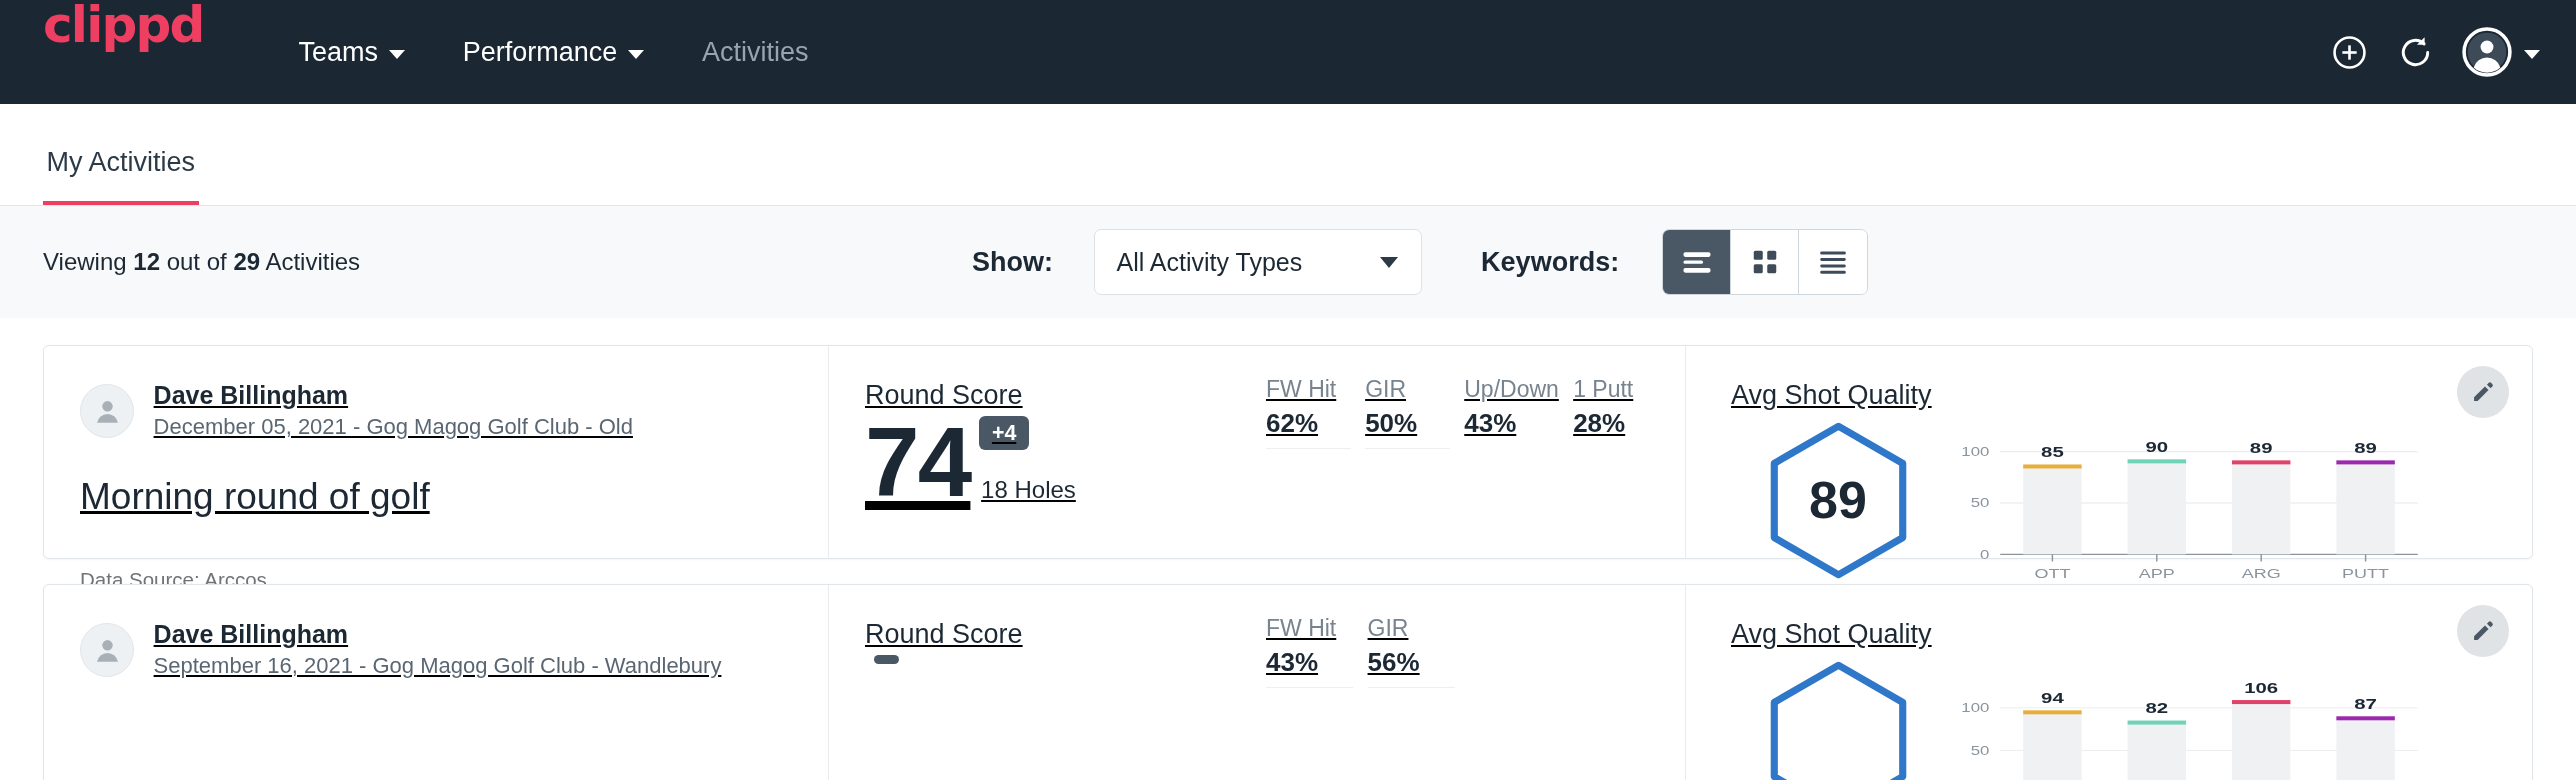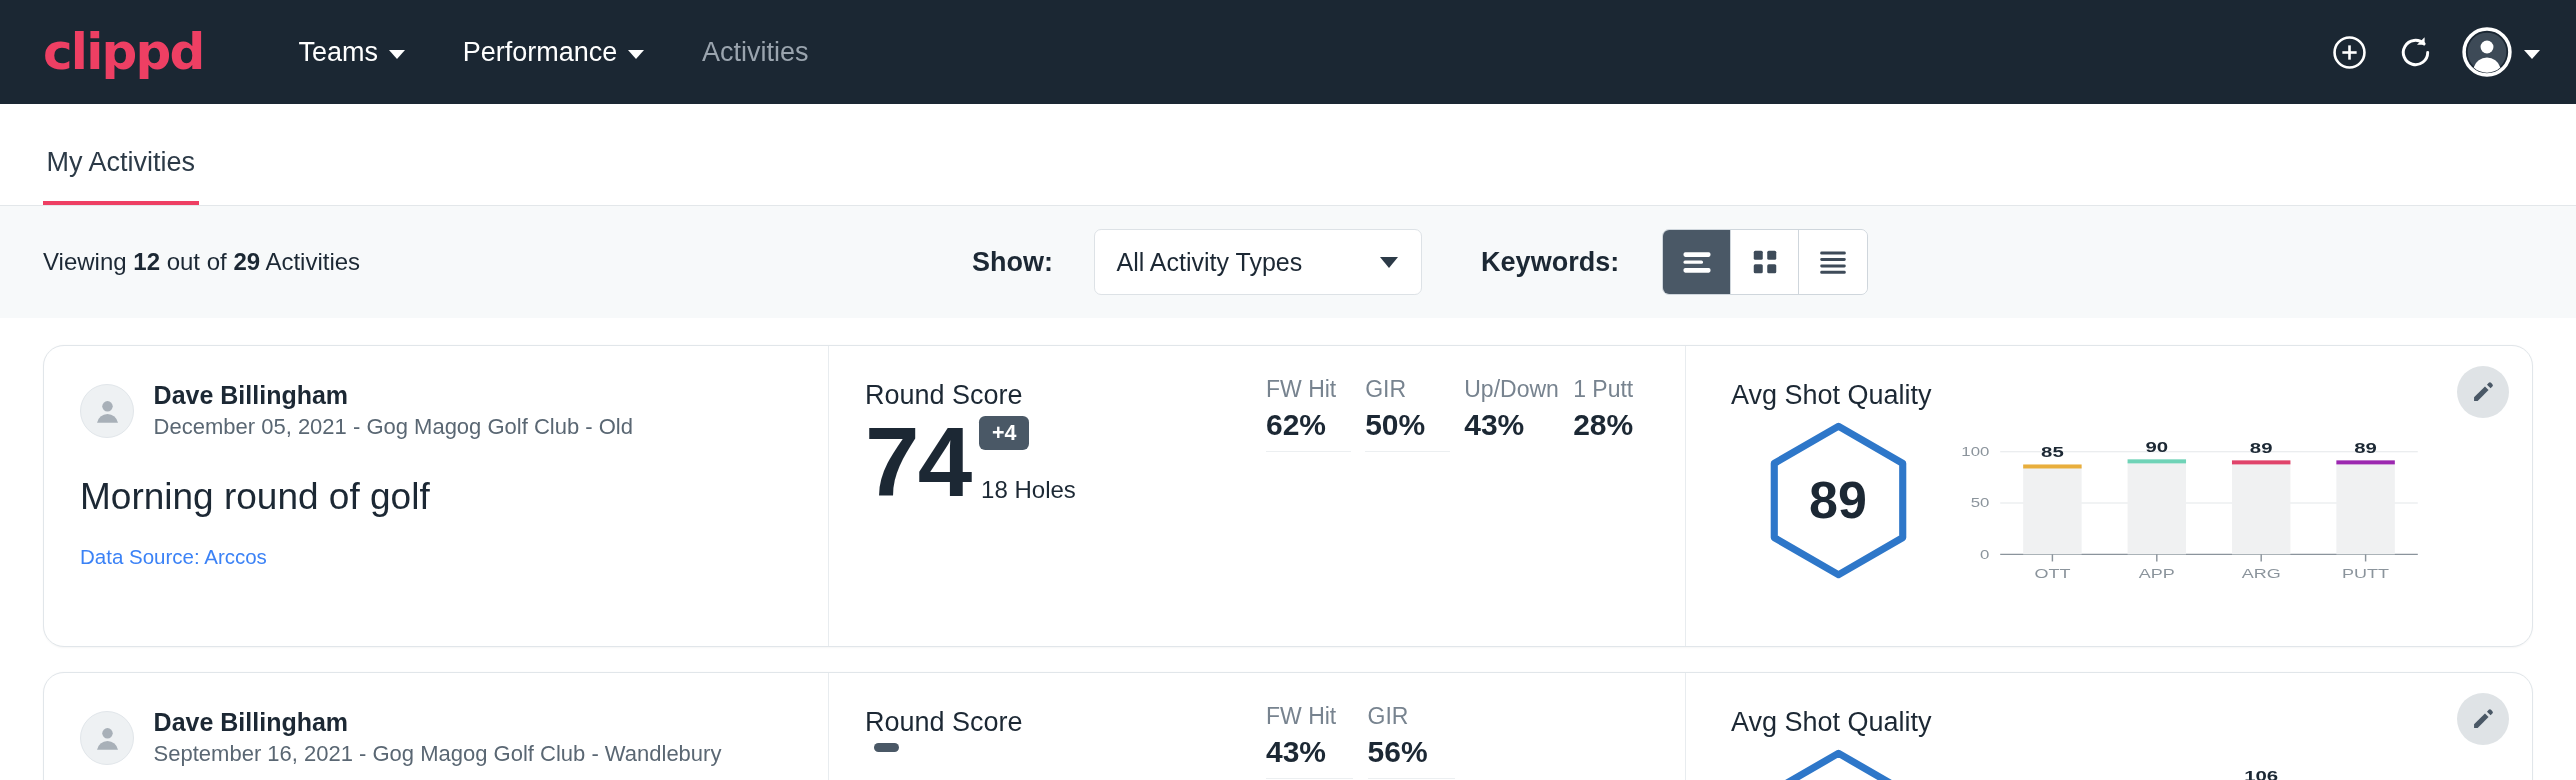--- a/index.html
+++ b/index.html
@@ -8,21 +8,20 @@
     font-family: "Liberation Sans", sans-serif;
     background: #ffffff;
     overflow: hidden;
   }
 
   
   .topnav {
     height: 104px;
     background: #1b2733;
     display: flex;
-    align-items: center;
     padding: 0 43px;
     position: relative;
   }
   .logo {
     font-size: 50px;
     font-weight: 700;
     color: #ee3f63;
     letter-spacing: -1.8px;
     margin-right: 70px;
     line-height: 1;
@@ -137,44 +136,45 @@
   .vt-btn:last-child { border-right: none; }
   .vt-btn.active { background: #4a5866; }
 
   
   .cards {
     padding: 27px 43px 0 43px;
     background: #ffffff;
   }
   .card {
     border: 0.9px solid #e1e6ea;
-    border-radius: 21px;
-    background: #ffffff;
-    height: 302px;
+    border-radius: 6px;
+    background: #ffffff;
+    height: 214px;
     display: flex;
     position: relative;
     margin-bottom: 25px;
     box-shadow: 0 0.9px 1.8px rgba(0,0,0,.04);
+    text-decoration: underline;
   }
   .col-info {
     width: 785px;
     padding: 34px 36px 0 36px;
     border-right: 0.9px solid #e8ecef;
   }
   .who { display: flex; align-items: center; gap: 19.6px; }
   .avatar-sm {
     width: 54px; height: 54px; border-radius: 50%;
     background: #eef1f3; border: 0.9px solid #e1e6ea;
     display: flex; align-items: center; justify-content: center;
     flex: 0 0 auto;
   }
   .who-name { font-size: 25px; font-weight: 700; color: #1c2834; line-height: 1.25; }
   .who-sub { font-size: 22px; color: #5a6773; line-height: 1.3; margin-top: 1.8px; }
   .card-title { font-size: 37px; color: #1c2834; margin-top: 34px; font-weight: 400; }
-  .data-source { font-size: 20.5px; color: #3b82f6; margin-top: 27px; }
+  .data-source { font-size: 20.5px; color: #737373; margin-top: 50px; }
 
   .col-score {
     width: 437px;
     padding: 34px 0 0 36px;
   }
   .sec-label { font-size: 27px; color: #1c2834; }
   .score-row { display: flex; align-items: flex-end; margin-top: 5.4px; }
   .score-big {
     font-size: 98px; font-weight: 700; color: #1c2834;
     line-height: .95; letter-spacing: -1.8px;
@@ -196,21 +196,21 @@
     padding: 30px 27px 0 0;
     display: grid;
     grid-template-columns: 1fr 1fr 1fr 1fr;
     grid-auto-rows: min-content;
     column-gap: 14.3px;
     border-right: 0.9px solid #e8ecef;
   }
   .stat { padding-bottom: 9px; }
   .stat.bordered { border-bottom: 1.8px solid #eceff1; margin-bottom: 16px; }
   .stat-k { font-size: 23px; color: #77838f; }
-  .stat-v { font-size: 30px; font-weight: 700; color: #1c2834; margin-top: 5.4px; }
+  .stat-v { font-size: 26px; font-weight: 700; color: #1c2834; margin-top: 5.4px; }
 
   .col-quality {
     flex: 1;
     padding: 34px 0 0 45px;
     display: flex;
     flex-direction: column;
   }
   .quality-body { display: flex; align-items: flex-start; margin-top: 5.4px; }
   .hexwrap { width: 214px; flex: 0 0 auto; display:flex; justify-content:center; padding-top: 5.4px;}
   .hex { position: relative; width: 143px; height: 157px; }

